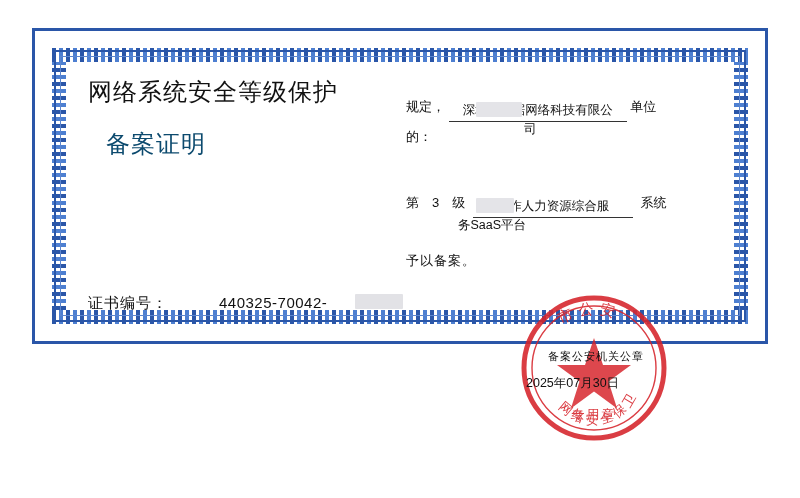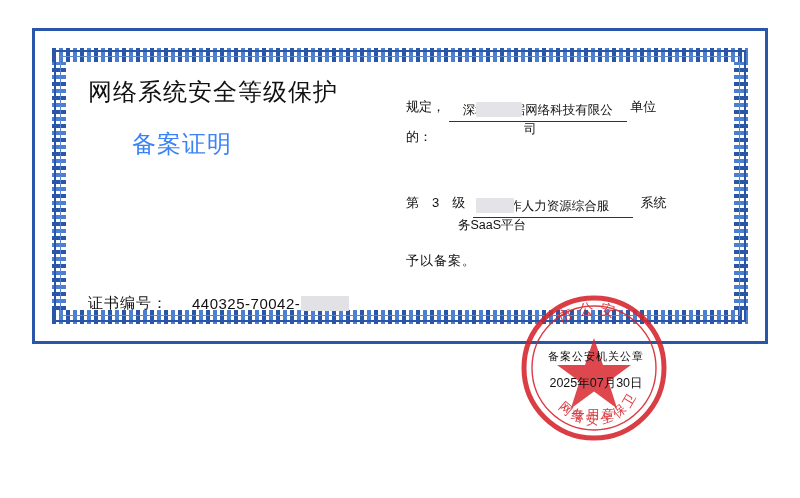--- a/index.html
+++ b/index.html
@@ -100,35 +100,36 @@
   }
   .title-line {
     font-size: 24px;
     color: #111111;
     letter-spacing: 1px;
     line-height: 1.15;
     white-space: nowrap;
   }
   .title-line2 {
     font-size: 24px;
-    color: #3b82f6;
+    color: #0c4a6e;
     letter-spacing: 1px;
     margin-top: 22px;
-    margin-left: 44px;
+    margin-left: 18px;
     white-space: nowrap;
   }
   .cert-no-row {
     position: absolute;
     left: 22px;
     top: 232px;
     font-size: 15px;
     color: #111111;
     white-space: nowrap;
     display: flex;
-    align-items: center;
+    align-items: flex-start;
+    gap: 27px;
   }
   .cert-no-label { letter-spacing: 1px; }
   .cert-no-value { margin-left: 24px; letter-spacing: 0.5px; }
   .redact {
     display: inline-block;
     background: #e2e2e6;
     border-radius: 1px;
     vertical-align: middle;
   }
   .redact-cert {
@@ -253,21 +254,21 @@
     font-size: 11px;
     color: #111111;
     letter-spacing: 1px;
     white-space: nowrap;
   }
   .seal-date {
     position: absolute;
     left: 460px;
     top: 313px;
     width: 140px;
-    text-align: center;
+    text-align: left;
     font-size: 12.5px;
     color: #111111;
     white-space: nowrap;
   }
 </style>
 </head>
 <body>
 
 <div class="certificate">
 

